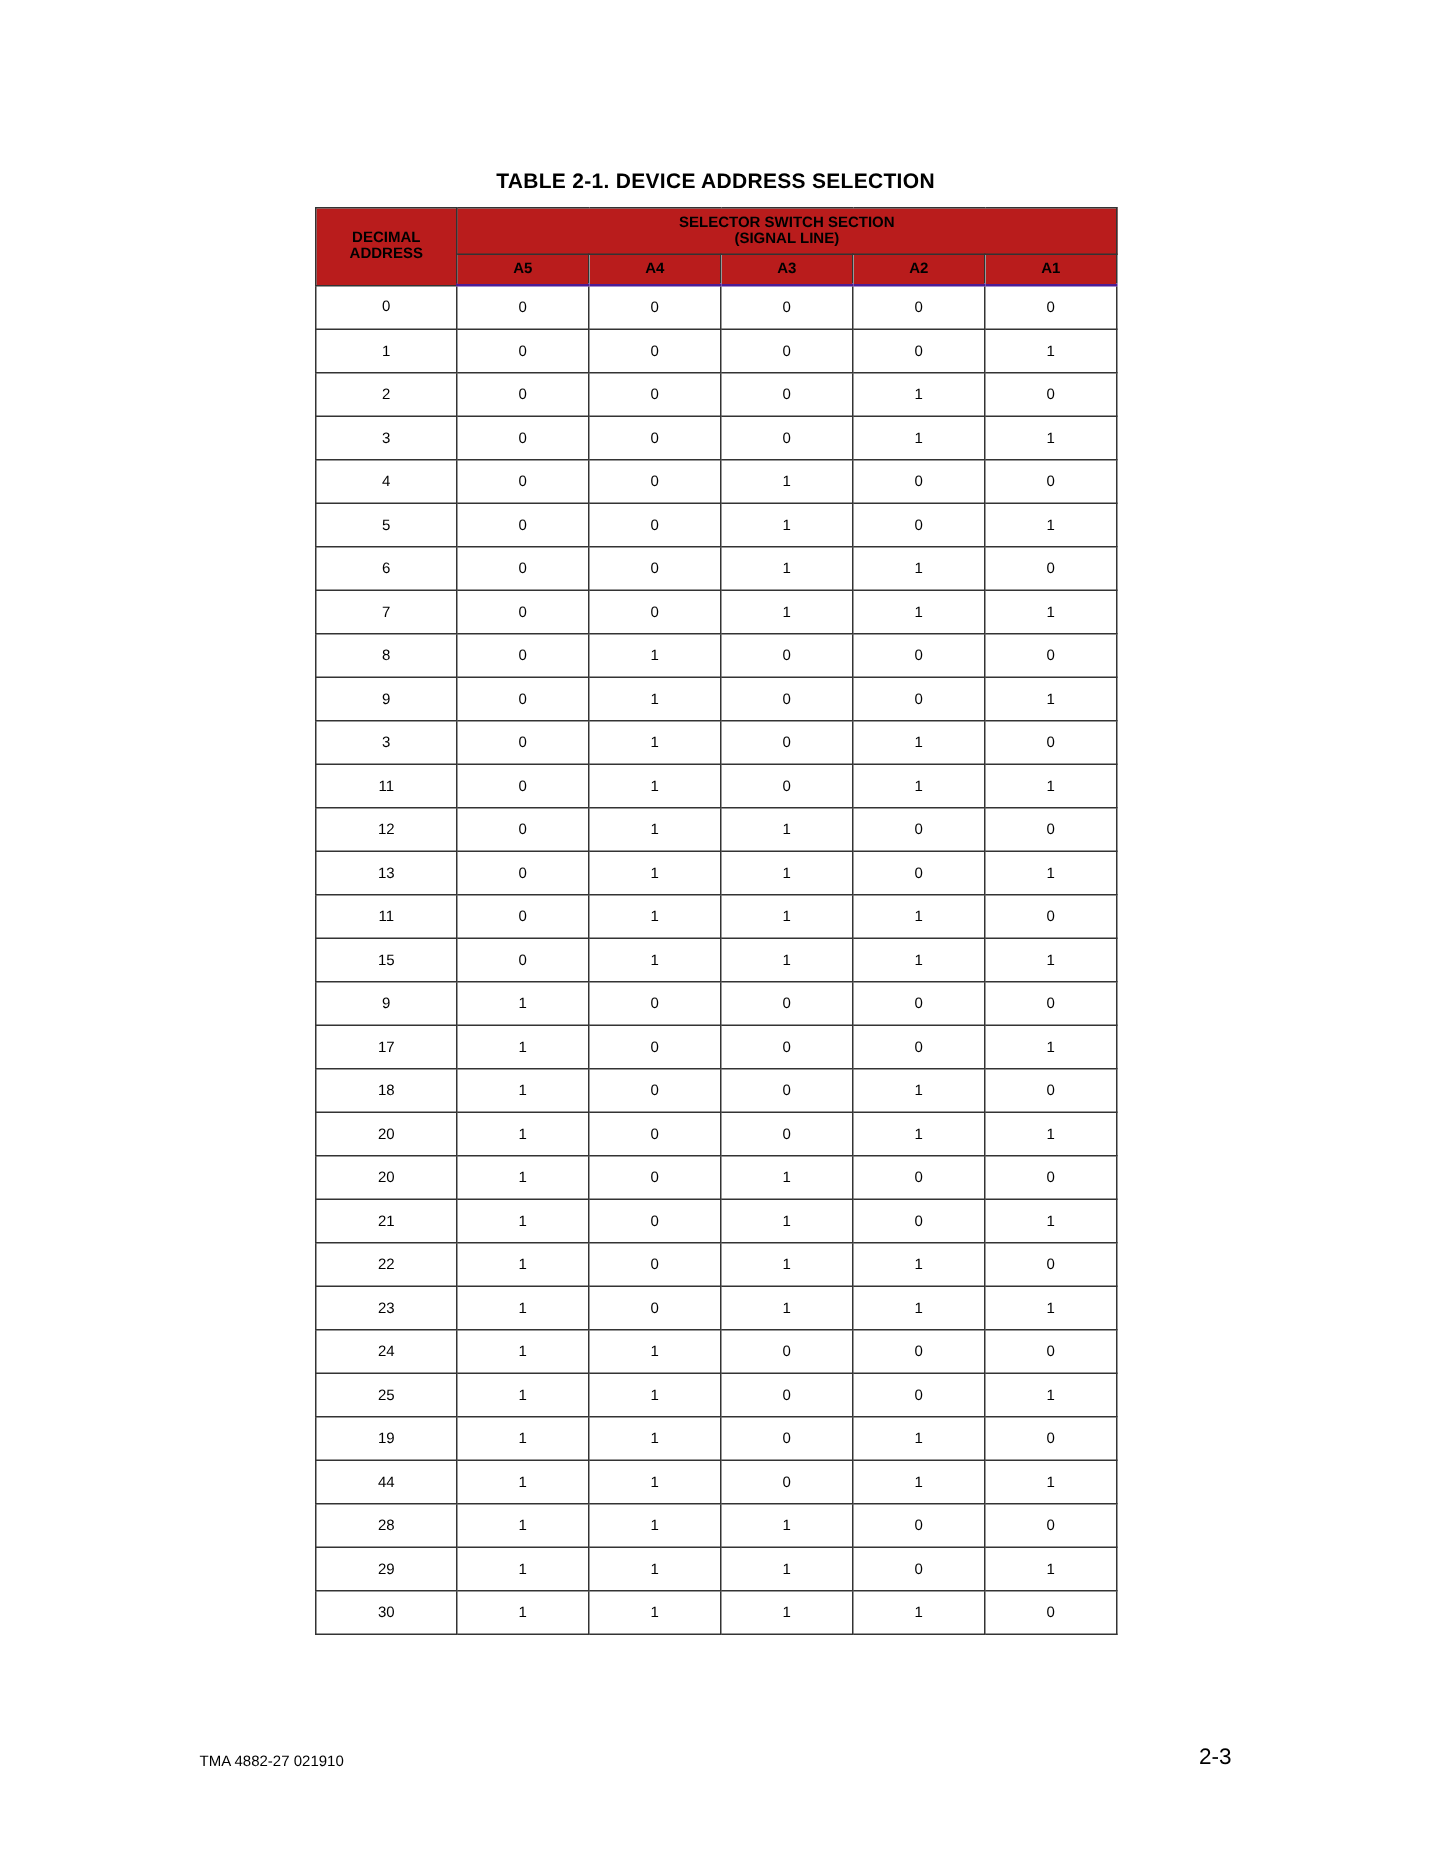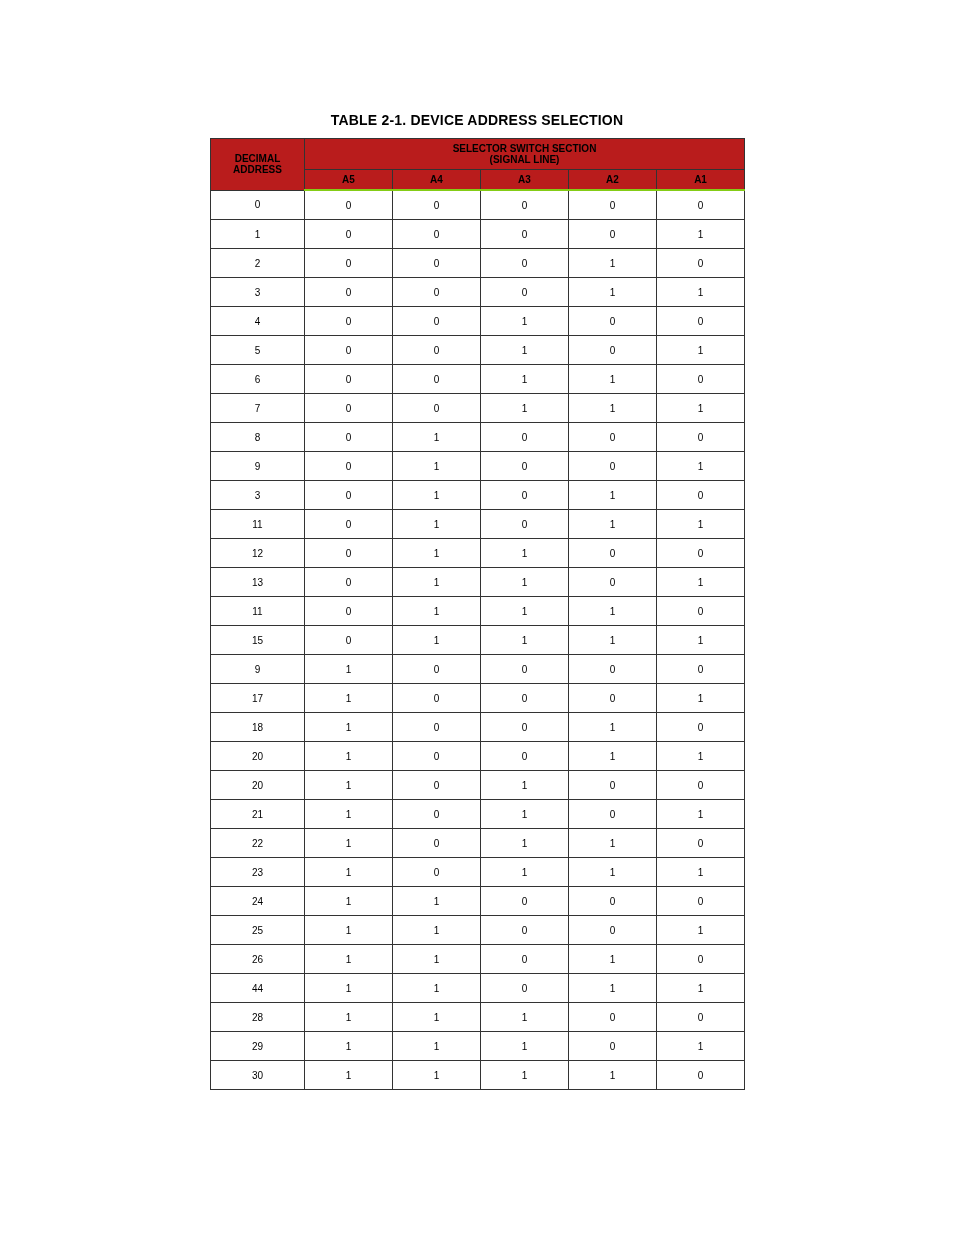--- a/index.html
+++ b/index.html
@@ -57,21 +57,21 @@
     line-height: 1.1;
   }
   .col-sig {
     width: 88px;
   }
   thead tr.top-row th {
     border-bottom: 1px solid #333;
   }
   
   thead tr.sig-row th {
-    border-bottom: 2px solid #84cc16;
+    border-bottom: 2px solid #4c1d95;
     position: relative;
     margin-top: 15px;
   }
 
   tbody td {
     height: 20px;
   }
   .footer {
     position: absolute;
     left: 133px;
@@ -329,21 +329,21 @@
           </tr>
           <tr>
             <td>25</td>
             <td>1</td>
             <td>1</td>
             <td>0</td>
             <td>0</td>
             <td>1</td>
           </tr>
           <tr>
-            <td>26</td>
+            <td>19</td>
             <td>1</td>
             <td>1</td>
             <td>0</td>
             <td>1</td>
             <td>0</td>
           </tr>
           <tr>
             <td>44</td>
             <td>1</td>
             <td>1</td>
@@ -372,14 +372,18 @@
             <td>1</td>
             <td>1</td>
             <td>1</td>
             <td>1</td>
             <td>0</td>
           </tr>
         </tbody>
     </table>
   </div>
 
+  <div class="footer">
+    <span class="left">TMA 4882-27 021910</span>
+    <span class="right">2-3</span>
+  </div>
 
 </div>
 
 </body></html>

